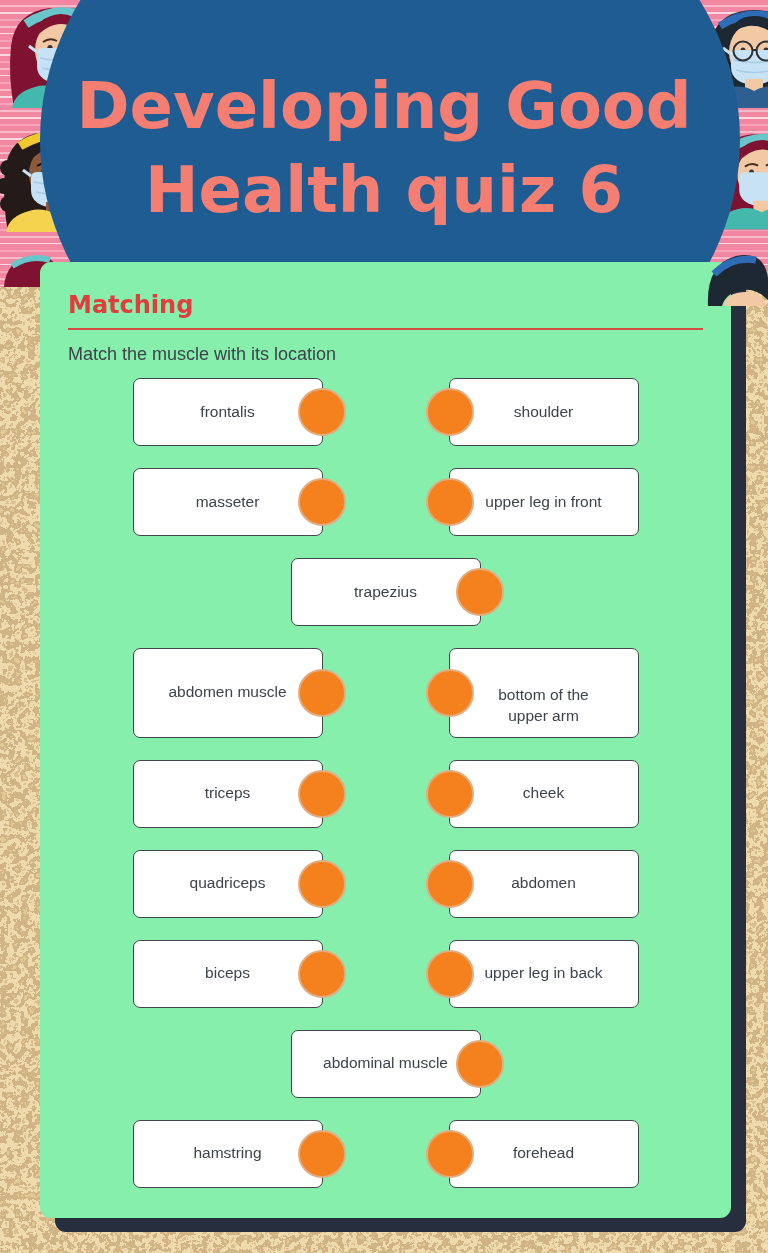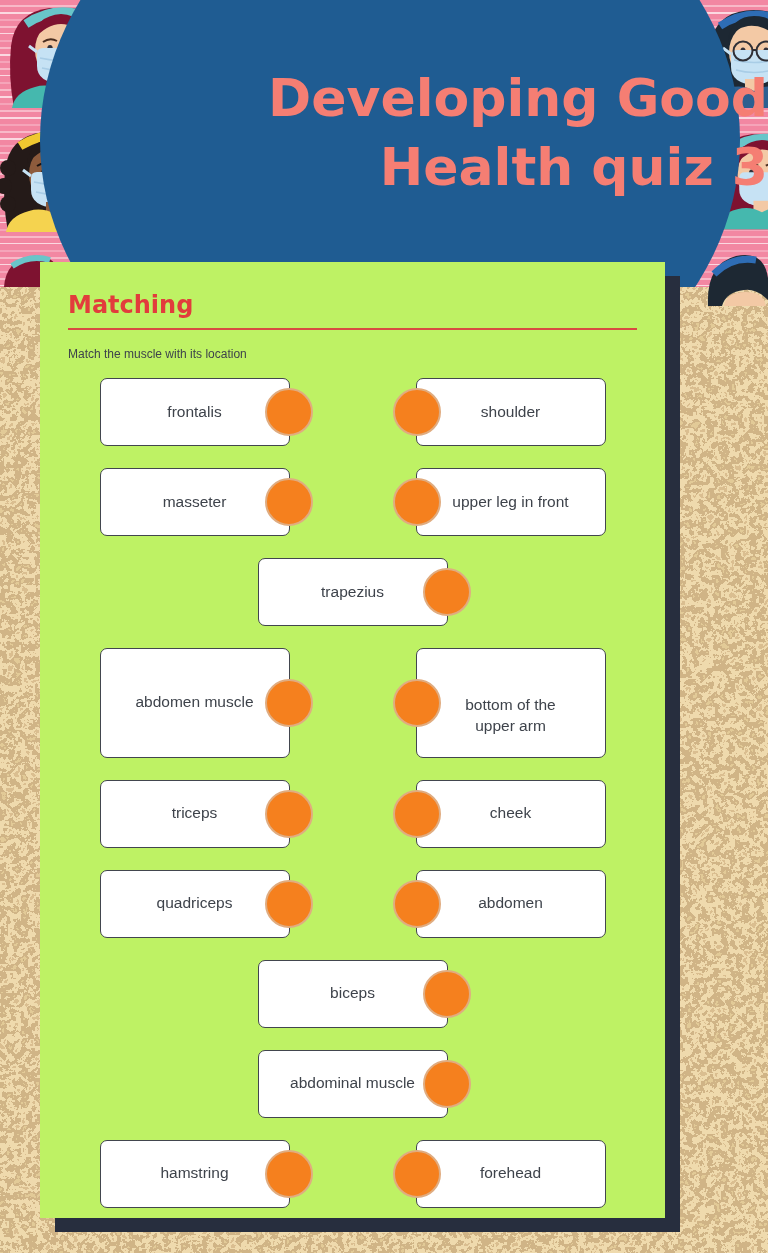--- a/index.html
+++ b/index.html
@@ -16,45 +16,45 @@
       #F287A2 0px,#F287A2 5px,#F8B9C8 5px,#F8B9C8 7px,
       #F287A2 7px,#F287A2 12px,#FBD9E1 12px,#FBD9E1 13.5px,
       #F287A2 13.5px,#F287A2 19px,#F5A4B9 19px,#F5A4B9 21px);
   }
   .banner svg{position:absolute;display:block;}
   .title-ellipse{
     position:absolute;left:40px;top:-160px;width:700px;height:600px;
     border-radius:50%;background:#1F5C92;
   }
   .banner-title{
-    position:absolute;left:0;right:0;top:64px;text-align:right;
+    position:absolute;left:0;right:0;top:64px;text-align:center;
     font-family:"DejaVu Sans",sans-serif;font-weight:bold;
-    font-size:52px;line-height:1.32;color:#F57E73;letter-spacing:0px;
+    font-size:64px;line-height:1.32;color:#F57E73;letter-spacing:0px;
   }
   
   .card{
-    position:absolute;left:40px;top:262px;width:625px;height:956px;
-    background:#bef264;z-index:3;box-shadow:15px 14px 0 #272E3E;
-    box-sizing:border-box;padding:28px 28px 0 28px;
+    position:absolute;left:40px;top:262px;width:691px;height:956px;
+    background:#86efac;z-index:3;box-shadow:15px 14px 0 #272E3E;
+    box-sizing:border-box;padding:28px 28px 0 28px;border-radius:11px;
   }
   .section-heading{
     font-family:"DejaVu Sans",sans-serif;font-weight:bold;
     font-size:24px;line-height:30px;color:#E23C3C;margin:0;
   }
   .section-rule{border:0;border-top:2px solid #D84B42;margin:8px 0 0 0;}
-  .instruction{font-size:12px;line-height:20px;color:#3E434B;margin-top:14px;}
+  .instruction{font-size:18px;line-height:20px;color:#3E434B;margin-top:14px;}
   
   .matching-grid{margin-top:14px;}
   .match-row{display:flex;justify-content:center;gap:126px;margin-bottom:22px;}
   .match-box{
     position:relative;width:190px;min-height:68px;box-sizing:border-box;
     border:1px solid #42464E;border-radius:7px;background:#fff;
     display:flex;align-items:center;justify-content:center;
     font-size:15.5px;color:#3E434B;text-align:center;line-height:1.35;
-    padding:20px 4px;
+    padding:10px 4px;
   }
   .match-box .label{display:block;}
   .match-box .label.narrow{max-width:130px;margin-top:26px;}
   .match-dot{
     position:absolute;top:50%;transform:translateY(-50%);
     width:44px;height:44px;border-radius:50%;
     background:#F5801E;border:2px solid #E0AC80;
   }
   .match-box.left .match-dot{right:-24px;}
   .match-box.right .match-dot{left:-24px;}
@@ -147,21 +147,21 @@
     <ellipse cx="48" cy="49" rx="2.8" ry="4" fill="#33323B"></ellipse>
     <ellipse cx="70" cy="49" rx="2.8" ry="4" fill="#33323B"></ellipse>
     <path d="M35,54 Q35,48 41,48 L77,48 Q83,48 83,54 L83,66 Q83,82 59,84 Q35,82 35,66 Z" fill="#C6E2F4"></path>
     <rect x="50" y="78" width="18" height="14" fill="#F3C9A5"></rect>
     <path d="M10,108 Q13,92 33,87 Q46,83 59,90 Q72,83 85,87 Q105,92 108,108 Z" fill="#45B8AE"></path>
   </svg>
 
   <div class="title-ellipse"></div>
   <div class="banner-title">
     <div>Developing Good</div>
-    <div>Health quiz 3</div>
+    <div>Health quiz 6</div>
   </div>
 </div>
 
 <svg class="corner-head" width="62" height="56" viewBox="0 0 62 56">
   <path d="M18,56 Q20,42 40,42 Q58,42 60,56 Z" fill="#F3C9A5"></path>
   <path d="M2,56 Q0,14 30,6 Q58,0 62,28 L62,50 Q50,38 38,40 Q20,42 16,56 Z" fill="#1D2833"></path>
   <path d="M8,24 Q26,6 50,10" stroke="#2E6DB5" stroke-width="7" fill="none"></path>
 </svg>
 
 <div class="card">
@@ -223,20 +223,24 @@
         <div class="match-box right">
           <span class="label">abdomen</span>
           <span class="match-dot"></span>
         </div>
       </div>
       <div class="match-row">
         <div class="match-box left">
           <span class="label">biceps</span>
           <span class="match-dot"></span>
         </div>
+        <div class="match-box right">
+          <span class="label">upper leg in back</span>
+          <span class="match-dot"></span>
+        </div>
       </div>
       <div class="match-row">
         <div class="match-box left">
           <span class="label">abdominal muscle</span>
           <span class="match-dot"></span>
         </div>
       </div>
       <div class="match-row">
         <div class="match-box left">
           <span class="label">hamstring</span>

